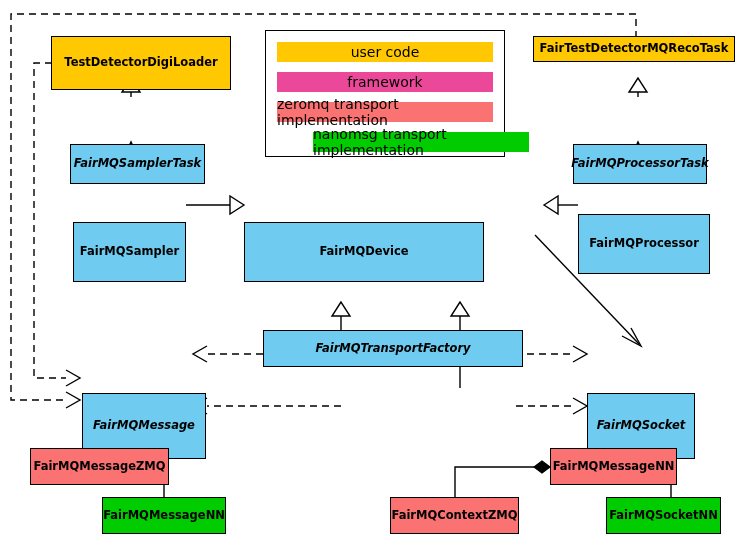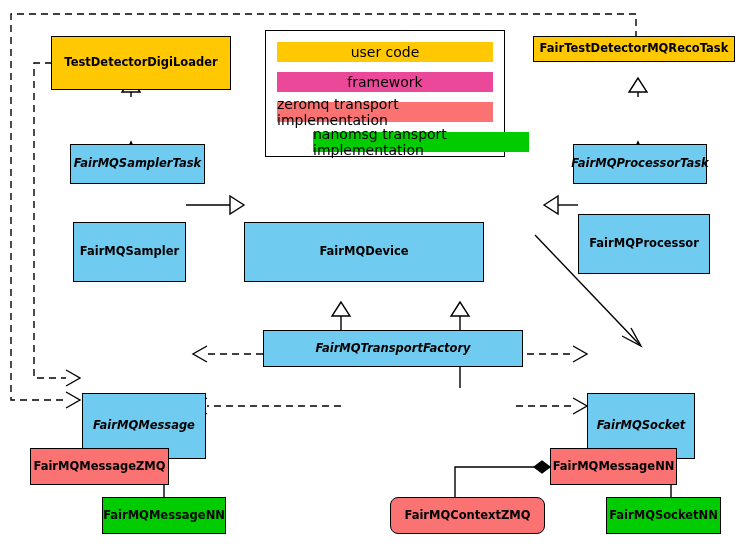--- a/index.html
+++ b/index.html
@@ -171,15 +171,15 @@
   <div class="node c-framework abstract" style="left:587px;top:346px;width:108px;height:66px;">FairMQSocket</div>
 
   <div class="node c-zmq" style="left:30px;top:448px;width:139px;height:37px;">FairMQMessageZMQ</div>
 
   <div class="node c-nn" style="left:102px;top:497px;width:124px;height:37px;">FairMQMessageNN</div>
 
   <div class="node c-zmq" style="left:550px;top:448px;width:127px;height:37px;">FairMQMessageNN</div>
 
   <div class="node c-nn" style="left:606px;top:497px;width:115px;height:37px;">FairMQSocketNN</div>
 
-  <div class="node c-zmq" style="left:390px;top:497px;width:155px;height:37px;border-radius:8px;">FairMQContextZMQ</div>
+  <div class="node c-zmq" style="left:390px;top:497px;width:129px;height:37px;">FairMQContextZMQ</div>
 
 </div>
 
 </body></html>

